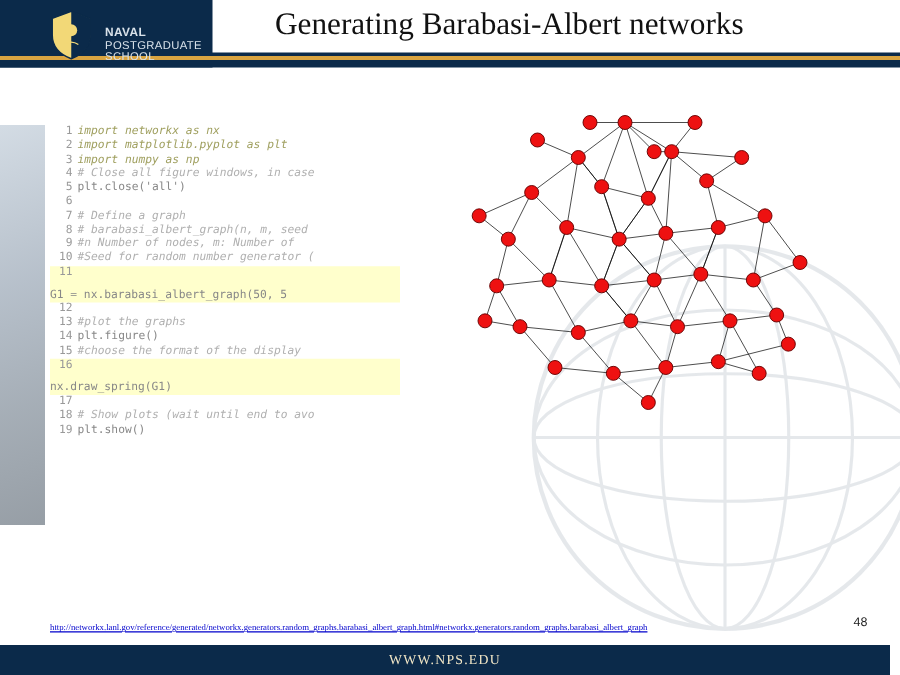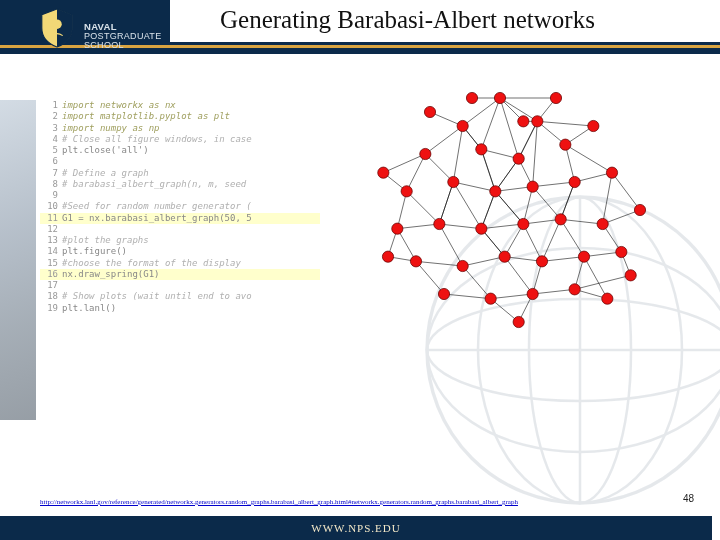--- a/index.html
+++ b/index.html
@@ -113,21 +113,21 @@
   .code-pane .row { display:flex; }
   .code-pane .ln {
     width: 18px;
     text-align: right;
     color: #999;
     padding-right: 4px;
     flex: 0 0 18px;
   }
   .code-pane .kw { color:#a0a060; font-style:italic; }
   .code-pane .cm { color:#b0b0b0; font-style:italic; }
-  .code-pane .hl { background:#ffffcc; }
+  .code-pane .hl { background:#ffffcc;flex-direction:column; }
   .graph-pane {
     flex: 1;
     position: relative;
   }
   .graph-pane svg {
     position: absolute;
     left: 0;
     top: -30px;
     width: 360px;
     height: 280px;
@@ -235,20 +235,21 @@
       <div class="row">
         <span class="ln">7</span>
         <span class="cm"># Define a graph</span>
       </div>
       <div class="row">
         <span class="ln">8</span>
         <span class="cm"># barabasi_albert_graph(n, m, seed</span>
       </div>
       <div class="row">
         <span class="ln">9</span>
+        <span class="cm">#n   Number of nodes, m: Number of</span>
       </div>
       <div class="row">
         <span class="ln">10</span>
         <span class="cm">#Seed for random number generator (</span>
       </div>
       <div class="row hl">
         <span class="ln">11</span>
         <span>G1 = nx.barabasi_albert_graph(50, 5</span>
       </div>
       <div class="row">
@@ -274,21 +275,21 @@
       <div class="row">
         <span class="ln">17</span>
         <span></span>
       </div>
       <div class="row">
         <span class="ln">18</span>
         <span class="cm"># Show plots (wait until end to avo</span>
       </div>
       <div class="row">
         <span class="ln">19</span>
-        <span>plt.lanl()</span>
+        <span>plt.show()</span>
       </div>
     </div>
   <div class="graph-pane">
     <svg id="graph-svg" viewBox="0 0 360 300">
         <line x1="180" y1="30" x2="140" y2="60" stroke="#000" stroke-width="0.6"></line>
         <line x1="180" y1="30" x2="220" y2="55" stroke="#000" stroke-width="0.6"></line>
         <line x1="180" y1="30" x2="160" y2="85" stroke="#000" stroke-width="0.6"></line>
         <line x1="180" y1="30" x2="200" y2="95" stroke="#000" stroke-width="0.6"></line>
         <line x1="140" y1="60" x2="100" y2="90" stroke="#000" stroke-width="0.6"></line>
         <line x1="140" y1="60" x2="160" y2="85" stroke="#000" stroke-width="0.6"></line>

